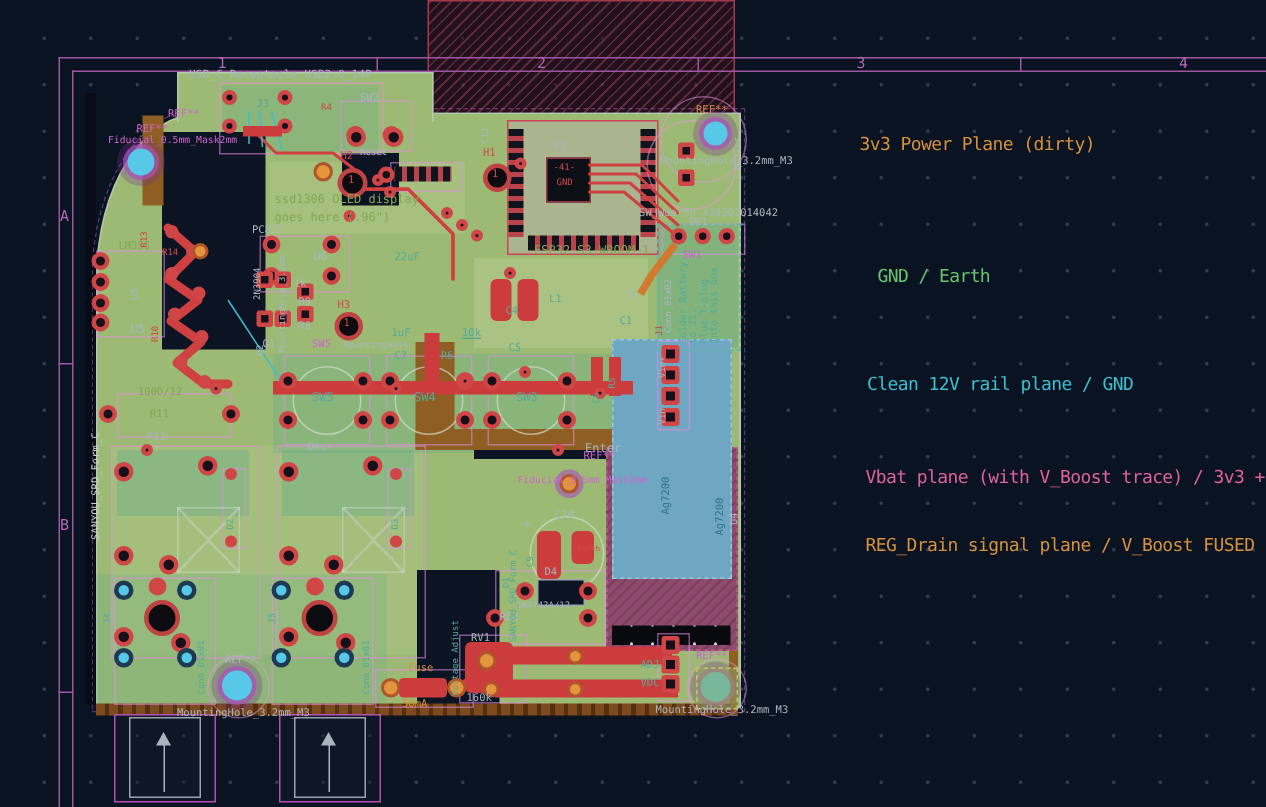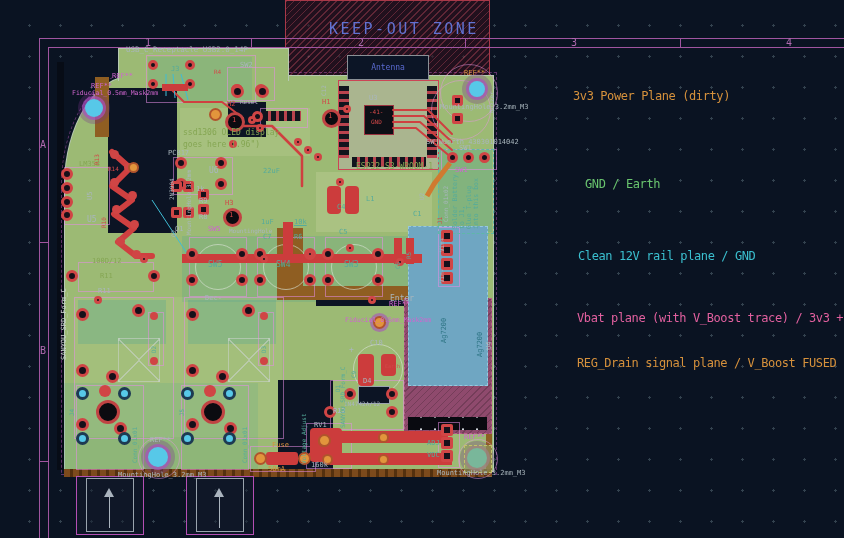--- a/index.html
+++ b/index.html
@@ -68,21 +68,20 @@
   .blabel.vert{transform:rotate(-90deg);transform-origin:0 0;}
   .legend-item{position:absolute;font-size:12px;letter-spacing:-0.4px;white-space:pre;}
   svg.overlay{position:absolute;left:0;top:0;pointer-events:none;}
 </style>
 </head>
 <body>
 
 <div class="canvas">
 
   <div class="keepout"></div>
-  <div class="keepout-label">KEEP-OUT ZONE</div>
 
   <div class="bline" style="left:39px;top:38px;width:805px;height:1px"></div>
   <div class="bline" style="left:48px;top:47px;width:796px;height:1px"></div>
   <div class="bline" style="left:39px;top:38px;width:1px;height:500px"></div>
   <div class="bline" style="left:48px;top:47px;width:1px;height:491px"></div>
   <div class="bline" style="left:251px;top:38px;width:1px;height:10px"></div>
   <div class="bline" style="left:465px;top:38px;width:1px;height:10px"></div>
   <div class="bline" style="left:680px;top:38px;width:1px;height:10px"></div>
   <div class="bline" style="left:39px;top:242px;width:10px;height:1px"></div>
   <div class="bline" style="left:39px;top:461px;width:10px;height:1px"></div>
@@ -116,23 +115,20 @@
 
   <div class="brown" style="left:95px;top:77px;width:14px;height:60px"></div>
   <div class="brown" style="left:277px;top:228px;width:26px;height:72px"></div>
   <div class="brown" style="left:277px;top:286px;width:193px;height:14px"></div>
   <div class="brown" style="left:486px;top:428px;width:6px;height:42px"></div>
   <div class="maroon"></div>
   <div class="blueplane"></div>
   <div class="blackband"></div>
   <div class="brownbottom"></div>
 
-  <div class="antenna-box">
-      <span>Antenna</span>
-    </div>
 
   <div class="esp"></div>
   <div class="pincolv" style="left:339px;top:86px;height:72px"></div>
   <div class="pincolv" style="left:427px;top:86px;height:72px"></div>
   <div class="pincolh" style="left:352px;top:157px;width:74px"></div>
   <div class="chipbox"></div>
 
   <div class="pinkbox" style="left:146px;top:55px;width:108px;height:46px"></div>
   <div class="pinkbox" style="left:227px;top:67px;width:46px;height:32px"></div>
   <div class="pinkbox" style="left:173px;top:157px;width:58px;height:36px"></div>
@@ -376,21 +372,21 @@
       <span class="blabel" style="left: 440px; top: 104px; font-size: 7px; color: rgb(169, 182, 189);">MountingHole_3.2mm_M3</span>
       <span class="blabel" style="left: 464px; top: 70px; font-size: 7px; color: rgb(214, 145, 60);">REF**</span>
       <span class="blabel" style="left: 426px; top: 139px; font-size: 7px; color: rgb(169, 182, 189);">SW_Wuerth_430301014042</span>
       <span class="blabel" style="left: 459px; top: 145px; font-size: 7px; color: rgb(169, 182, 189);">SW1</span>
       <span class="blabel" style="left: 455px; top: 167px; font-size: 7px; color: rgb(207, 102, 207);">SW1</span>
       <span class="blabel" style="left: 263px; top: 168px; font-size: 7px; color: rgb(85, 171, 155);">22uF</span>
       <span class="blabel" style="left: 337px; top: 204px; font-size: 7px; color: rgb(85, 171, 155);">C4</span>
       <span class="blabel" style="left: 366px; top: 196px; font-size: 7px; color: rgb(85, 171, 155);">L1</span>
       <span class="blabel" style="left: 413px; top: 211px; font-size: 7px; color: rgb(85, 171, 155);">C1</span>
       <span class="blabel" style="left: 261px; top: 219px; font-size: 7px; color: rgb(85, 171, 155);">1uF</span>
-      <span class="blabel" style="left: 294px; top: 219px; font-size: 7px; color: rgb(85, 171, 155); text-decoration: underline;">10k</span>
+      <span class="blabel" style="left: 308px; top: 219px; font-size: 7px; color: rgb(85, 171, 155); text-decoration: underline;">10k</span>
       <span class="blabel" style="left: 263px; top: 234px; font-size: 7px; color: rgb(85, 171, 155);">C7</span>
       <span class="blabel" style="left: 294px; top: 234px; font-size: 7px; color: rgb(85, 171, 155);">R6</span>
       <span class="blabel" style="left: 339px; top: 229px; font-size: 7px; color: rgb(85, 171, 155);">C5</span>
       <span class="blabel" style="left: 208px; top: 226px; font-size: 7px; color: rgb(207, 102, 207);">SW5</span>
       <span class="blabel" style="left: 229px; top: 228px; font-size: 6px; color: rgb(169, 182, 189);">MountingHole</span>
       <span class="blabel" style="left: 175px; top: 226px; font-size: 7px; color: rgb(169, 182, 189);">Q1</span>
       <span class="blabel" style="left: 208px; top: 261px; font-size: 8px; color: rgb(85, 171, 155);">SW5</span>
       <span class="blabel" style="left: 276px; top: 261px; font-size: 8px; color: rgb(85, 171, 155);">SW4</span>
       <span class="blabel" style="left: 344px; top: 261px; font-size: 8px; color: rgb(85, 171, 155);">SW3</span>
       <span class="blabel" style="left: 346px; top: 295px; font-size: 8px; color: rgb(169, 182, 189); margin-left: 44px;">Enter</span>

